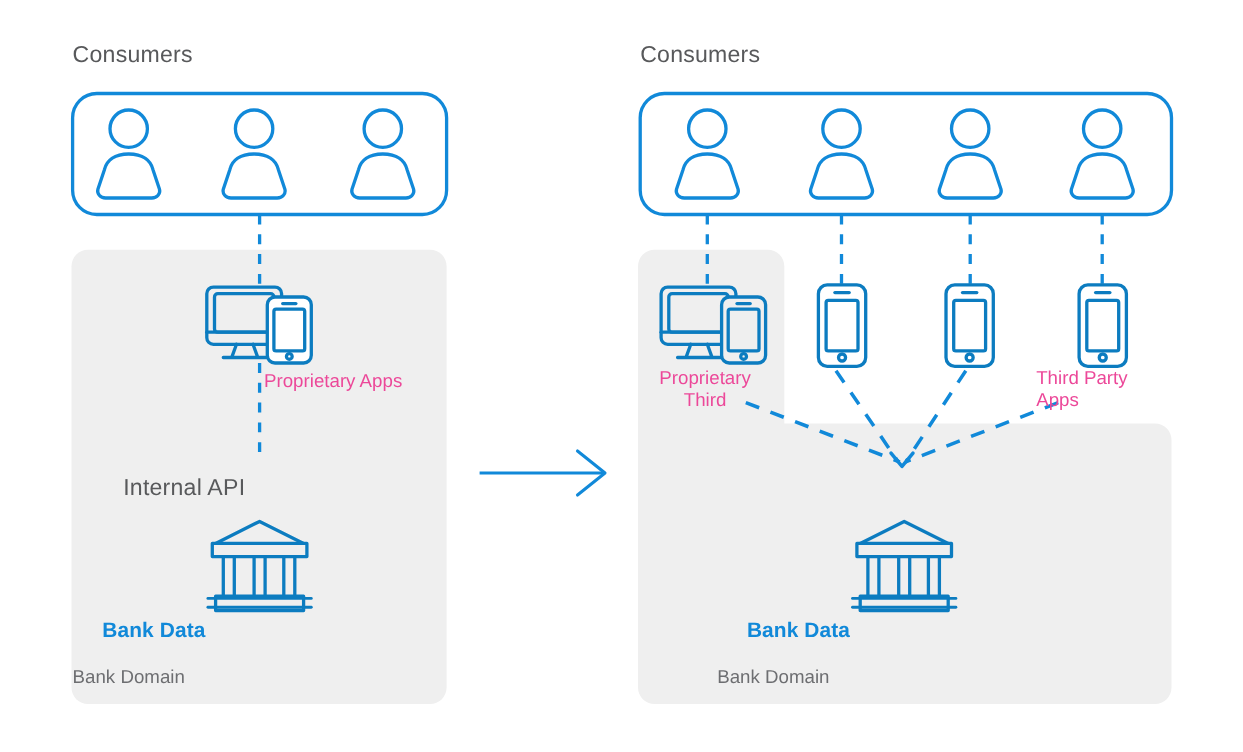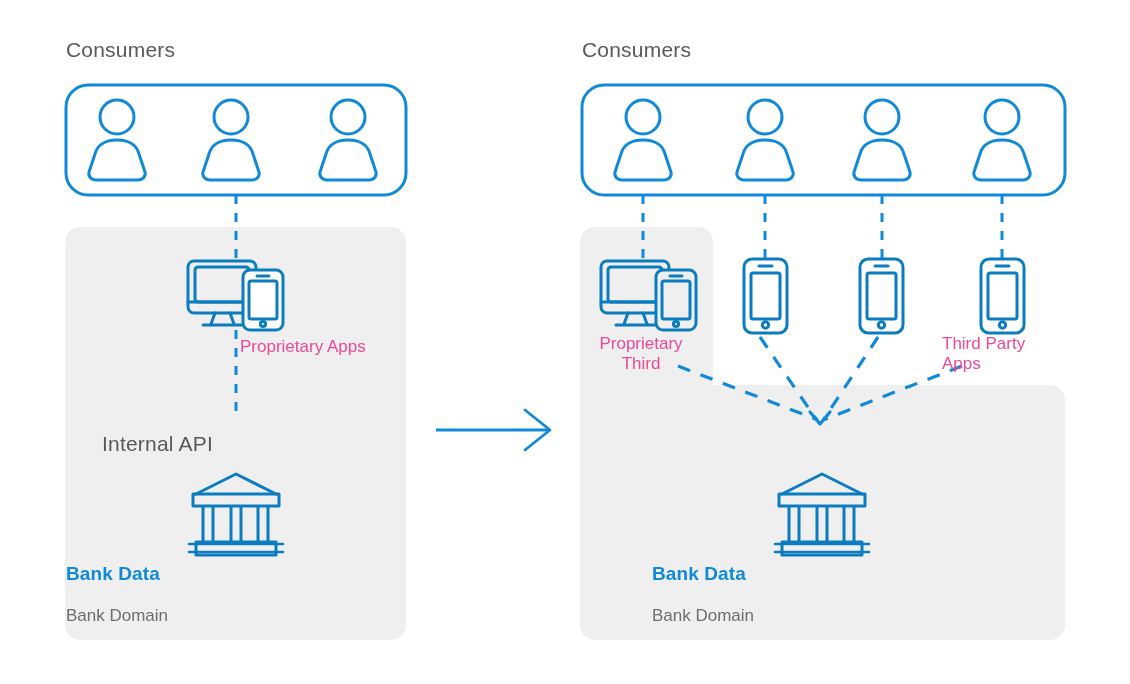--- a/index.html
+++ b/index.html
@@ -42,20 +42,21 @@
     font-size: 21px;
     color: #58595b;
     font-weight: 400;
     letter-spacing: 0.2px;
   }
   .bank-data {
     font-size: 19px;
     color: #1189d9;
     font-weight: bold;
     letter-spacing: 0.1px;
+    padding-left: 27px;
   }
   .domain-label {
     font-size: 17px;
     color: #6d6e71;
     font-weight: 400;
   }
   .app-label {
     font-size: 17px;
     color: #ec4899;
     font-weight: 400;
@@ -221,21 +222,21 @@
       <rect x="782" y="542" width="80" height="13"></rect>
       <path d="M 775,544 L 869,544" stroke-width="2.6"></path>
       <path d="M 775,552 L 869,552" stroke-width="2.6"></path>
     </g>
   </svg>
 
   <div class="label heading" style="left:66px; top:38px; width:340px;">Consumers</div>
 
   <div class="label app-label" style="left:240px; top:337px; width:180px; text-align:left;">Proprietary Apps</div>
 
-  <div class="label api-title" style="left:66px; top:432px; width:340px;padding-left:36px;">Internal API</div>
+  <div class="label api-title" style="left:76px; top:432px; width:340px;padding-left:36px;">Internal API</div>
 
   <div class="label bank-data" style="left:66px; top:563px; width:340px;">Bank Data</div>
 
   <div class="label domain-label" style="left:66px; top:606px; width:340px;">Bank Domain</div>
 
   <div class="label heading" style="left:582px; top:38px; width:483px;">Consumers</div>
 
   <div class="label app-label" style="left:576px; top:334px; width:130px; text-align:center;">Proprietary
 Third</div>
 

